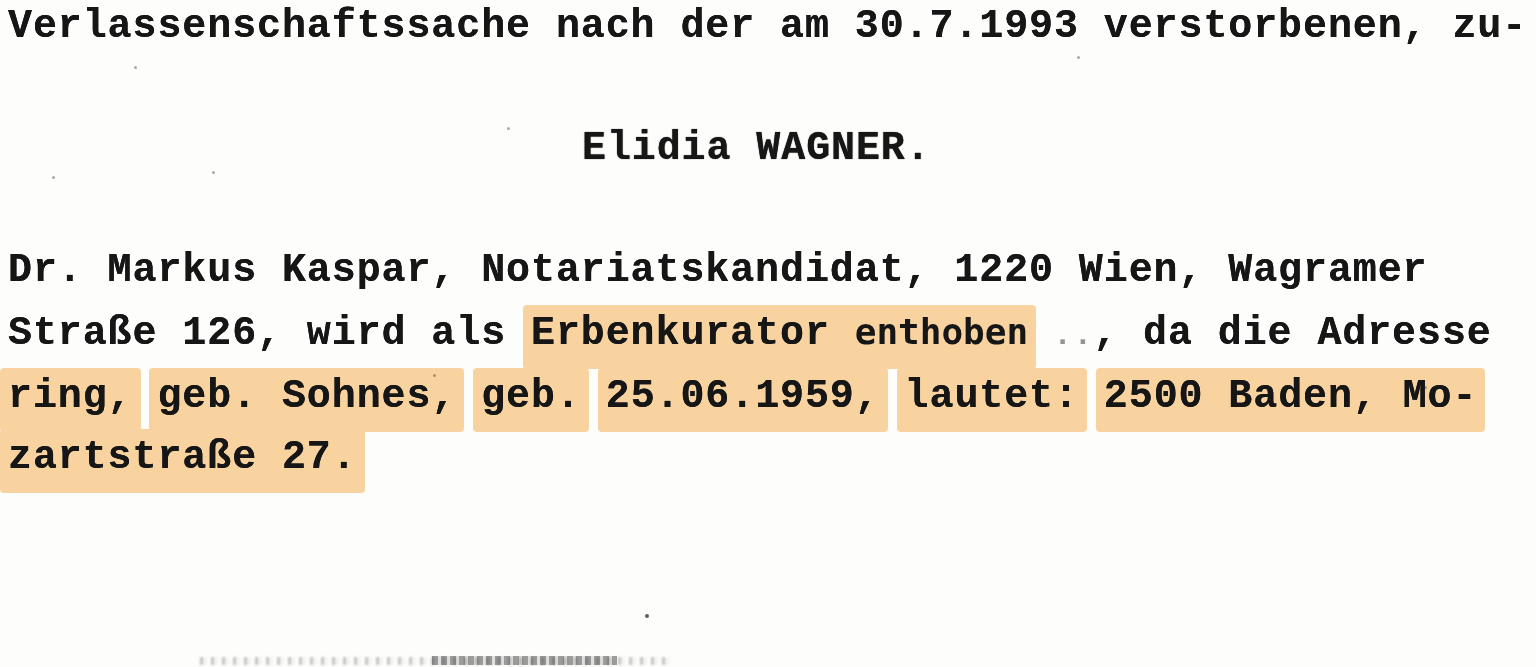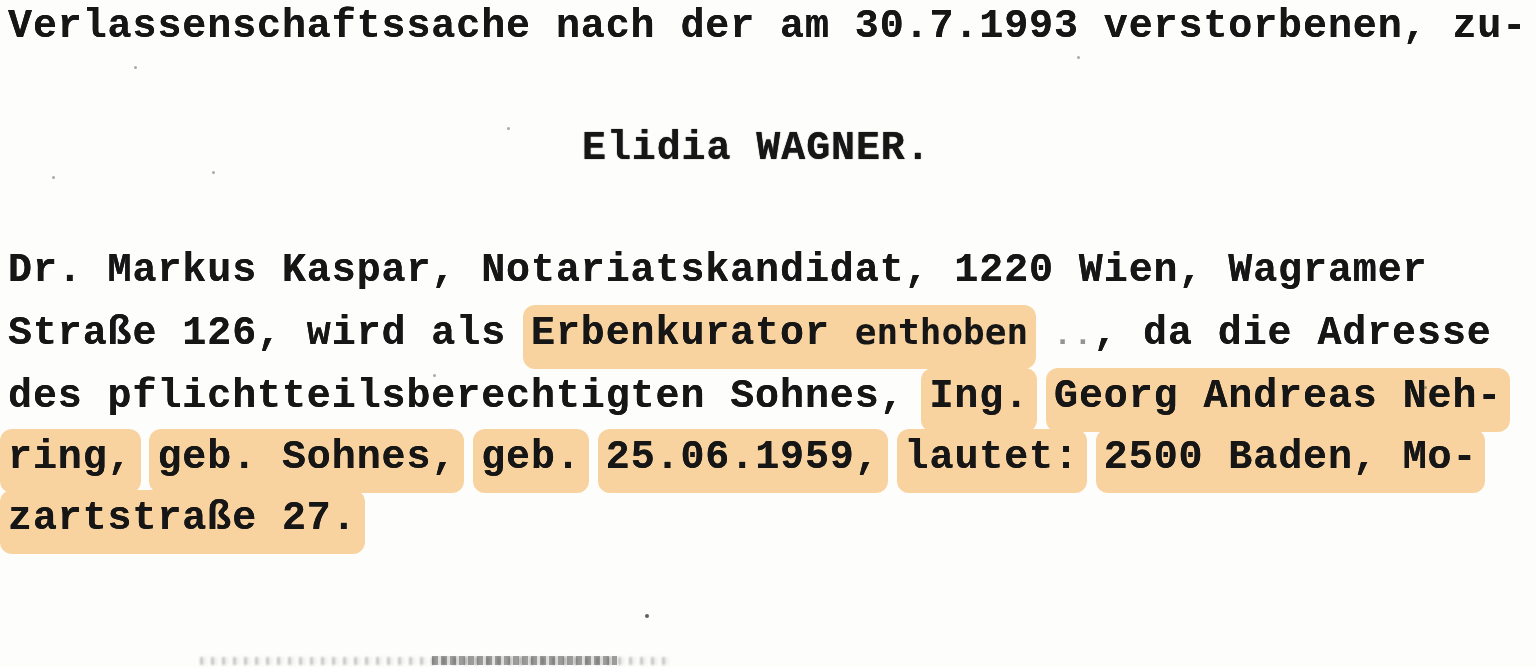--- a/index.html
+++ b/index.html
@@ -29,21 +29,21 @@
     white-space: pre;
     font-size: 40px;
     line-height: 61px;
     letter-spacing: 0.9px;
     text-shadow: 0 0 0.5px currentColor;
   }
   .spacer { height: 61px; }
   .heading { padding-left: 574px; text-shadow: 0 0 1px currentColor; }
   .hl {
     background: var(--highlight);
-    border-radius: 12px;
+    border-radius: 4px;
     padding: 6px 8px 13px;
     margin: 16px -8px;
   }
   .inserted {
     font-family: "DejaVu Sans Mono", monospace;
     font-size: 36px;
     letter-spacing: 0;
     text-shadow: none;
   }
   .artifact {
@@ -86,21 +86,20 @@
   <div class="line">Verlassenschaftssache nach der am 30.7.1993 verstorbenen, zu-</div>
 
   <div class="spacer"></div>
 
   <div class="line heading">Elidia WAGNER.</div>
 
   <div class="spacer"></div>
 
   <div class="line">Dr. Markus Kaspar, Notariatskandidat, 1220 Wien, Wagramer</div>
   <div class="line"><span>Straße 126, wird als </span><span class="hl"><span>Erbenkurator </span><span class="inserted">enthoben</span></span> <span class="artifact">..</span><span>, da die Adresse</span></div>
-  <div class="line"><span>des pflichtteilsberechtigten Sohnes, </span><span class="hl">Ing.</span> <span class="hl">Georg Andreas Neh-</span></div>
   <div class="line"><span class="hl">ring,</span> <span class="hl">geb. Sohnes,</span> <span class="hl">geb.</span> <span class="hl">25.06.1959,</span> <span class="hl">lautet:</span> <span class="hl">2500 Baden, Mo-</span></div>
   <div class="line"><span class="hl">zartstraße 27.</span></div>
 </div>
 
 <div class="speck faint" style="left:134px; top:66px;"></div>
 <div class="speck faint" style="left:507px; top:127px;"></div>
 <div class="speck faint" style="left:52px; top:176px;"></div>
 <div class="speck faint" style="left:212px; top:171px;"></div>
 <div class="speck faint" style="left:1077px; top:56px;"></div>
 <div class="speck faint" style="left:433px; top:374px;"></div>

